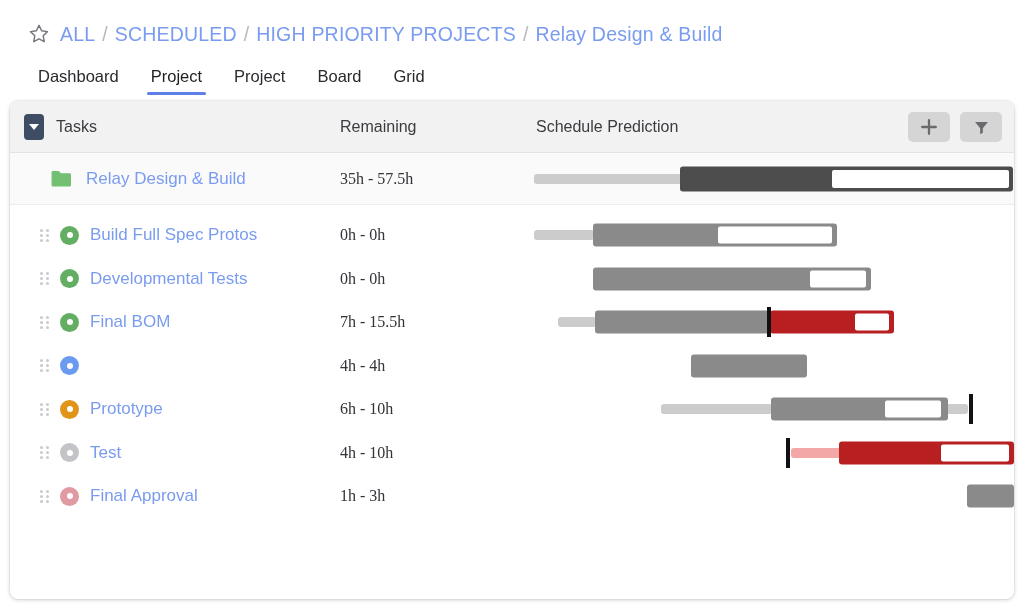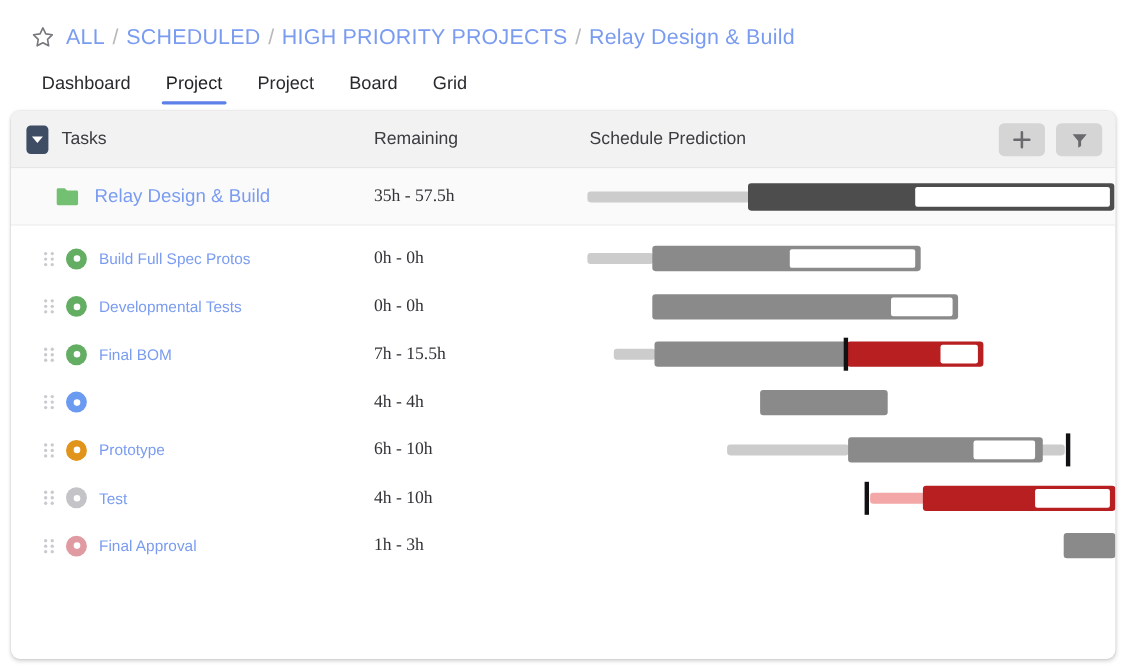--- a/index.html
+++ b/index.html
@@ -111,21 +111,21 @@
     display:flex; align-items:center; justify-content:center; flex:none;
     margin-right: 11px; cursor:pointer;
   }
   .status-dot::after {
     content:""; width: 6px; height: 6px; border-radius:50%; background:#ffffff; display:block;
   }
 
   .folder-icon { width: 23px; height: 18px; margin-left: 40px; margin-right: 13px; flex:none; display:block; }
 
   .task-link {
-    font-size: 14px; color: #7a9cf0; cursor:pointer; white-space: nowrap;
+    font-size: 17px; color: #7a9cf0; cursor:pointer; white-space: nowrap;
   }
   .project-link { font-size: 17px; color: #7a9cf0; cursor:pointer; white-space:nowrap; }
 
   
   .bar-layer { position:absolute; left:0; top:0; width:100%; height:100%; }
   .seg {
     position: absolute; top: 50%; transform: translateY(-50%);
     border-radius: 3px;
   }
   .seg.lead   { height: 10px; }

